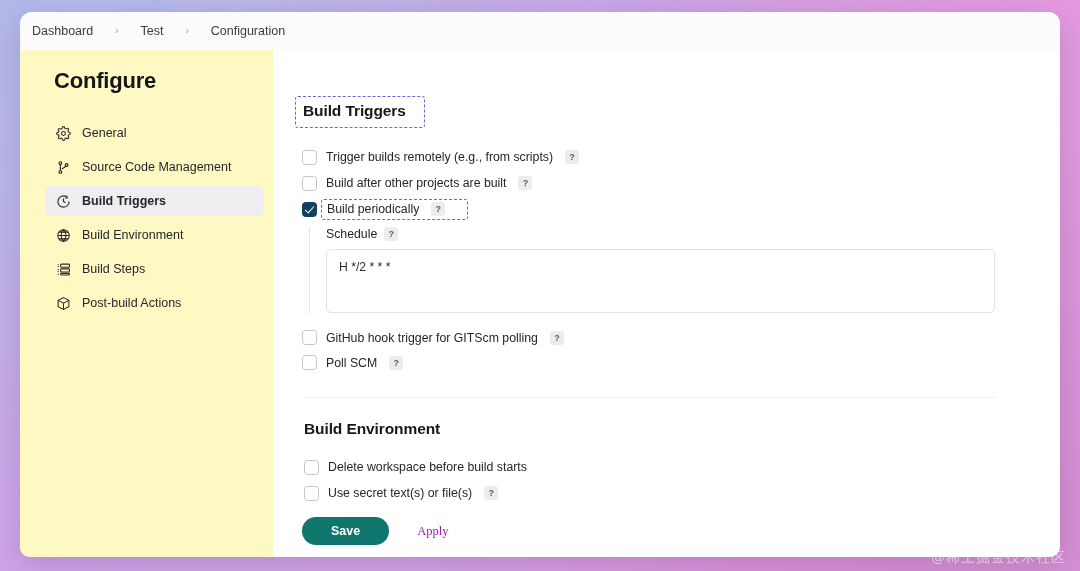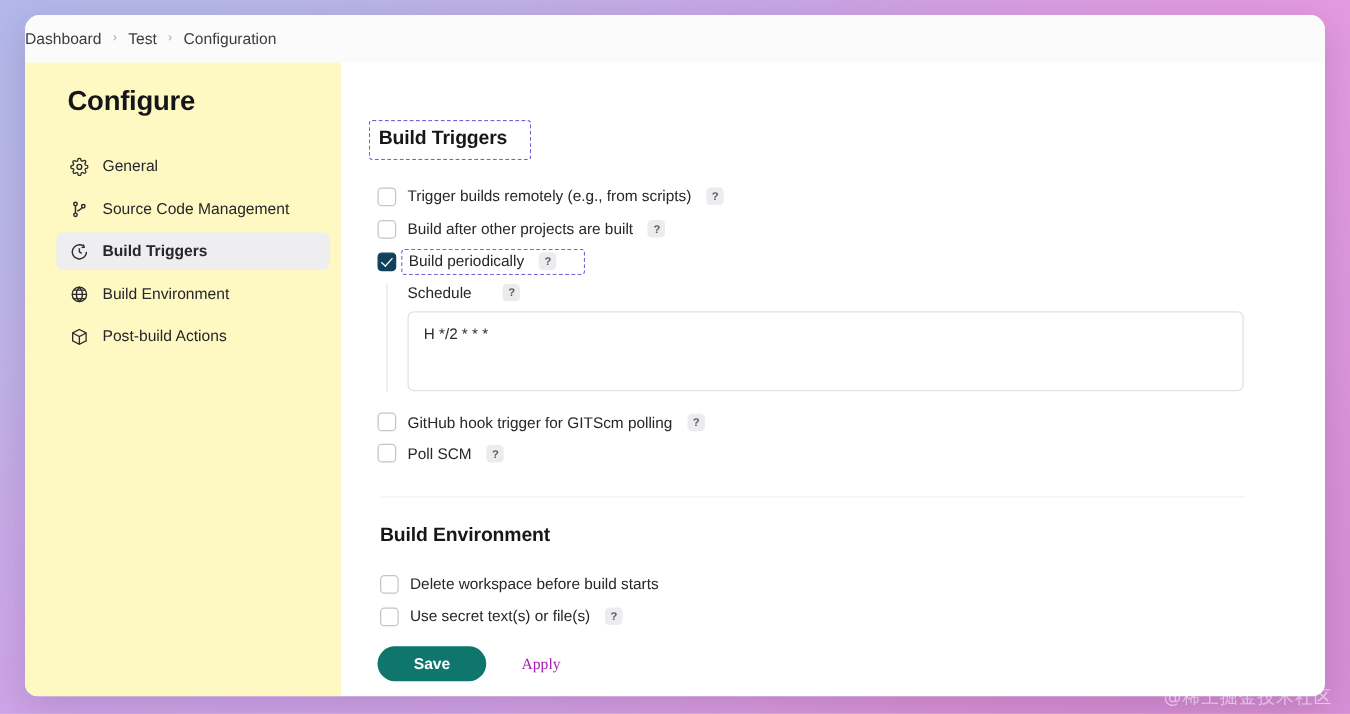--- a/index.html
+++ b/index.html
@@ -35,22 +35,22 @@
     display: flex;
     flex-direction: column;
   }
 
   
   #breadcrumb {
     height: 38px;
     flex: 0 0 38px;
     display: flex;
     align-items: center;
-    padding-left: 0;
-    gap: 9px;
+    padding-left: 12px;
+    gap: 22px;
     background: #fbfbfc;
     font-size: 12.5px;
     color: #3c3c41;
   }
   #breadcrumb .crumb { white-space: nowrap; }
   #breadcrumb .sep {
     color: #a8a8b0;
     font-size: 10px;
     line-height: 1;
   }
@@ -180,21 +180,21 @@
   
   #schedule-block {
     margin-left: 7px;
     padding-left: 16px;
     border-left: 1px solid #e6e6ea;
     margin-top: 5px;
   }
   #schedule-label-row {
     display: flex;
     align-items: center;
-    gap: 22px;
+    gap: 4px;
     font-size: 12.3px;
     color: #26262b;
     margin-bottom: 8px;
   }
   #schedule-textarea {
     width: 669px;
     height: 64px;
     border: 1px solid #e1e1e6;
     border-radius: 5px;
     background: #fff;
@@ -330,20 +330,31 @@
           <svg viewBox="0 0 24 24" fill="none" stroke="currentColor" stroke-width="1.7">
             <circle cx="12" cy="12" r="9.2"></circle>
             <path d="M2.8 12h18.4"></path>
             <path d="M12 2.8c2.6 2.6 3.9 5.9 3.9 9.2s-1.3 6.6-3.9 9.2c-2.6-2.6-3.9-5.9-3.9-9.2S9.4 5.4 12 2.8z"></path>
             <path d="M4.6 6.6h14.8M4.6 17.4h14.8"></path>
           </svg>
         </span>
         <span>Build Environment</span>
       </div>
 
+      <div class="nav-item">
+        <span class="nav-icon">
+          <svg viewBox="0 0 24 24" fill="none" stroke="currentColor" stroke-width="1.8">
+            <rect x="7.5" y="3.4" width="14" height="5" rx="1.2"></rect>
+            <rect x="7.5" y="11" width="14" height="5" rx="1.2"></rect>
+            <rect x="7.5" y="18.2" width="14" height="2.6" rx="1.2"></rect>
+            <path d="M2.8 4.4h1.6M2.8 7.4h1.6M2.8 12h1.6M2.8 15h1.6M2.8 19.4h1.6"></path>
+          </svg>
+        </span>
+        <span>Build Steps</span>
+      </div>
 
       <div class="nav-item">
         <span class="nav-icon">
           <svg viewBox="0 0 24 24" fill="none" stroke="currentColor" stroke-width="1.7">
             <path d="M12 2.6 20.6 7v10L12 21.4 3.4 17V7z"></path>
             <path d="M3.4 7 12 11.6 20.6 7"></path>
             <path d="M12 11.6v9.8"></path>
           </svg>
         </span>
         <span>Post-build Actions</span>

